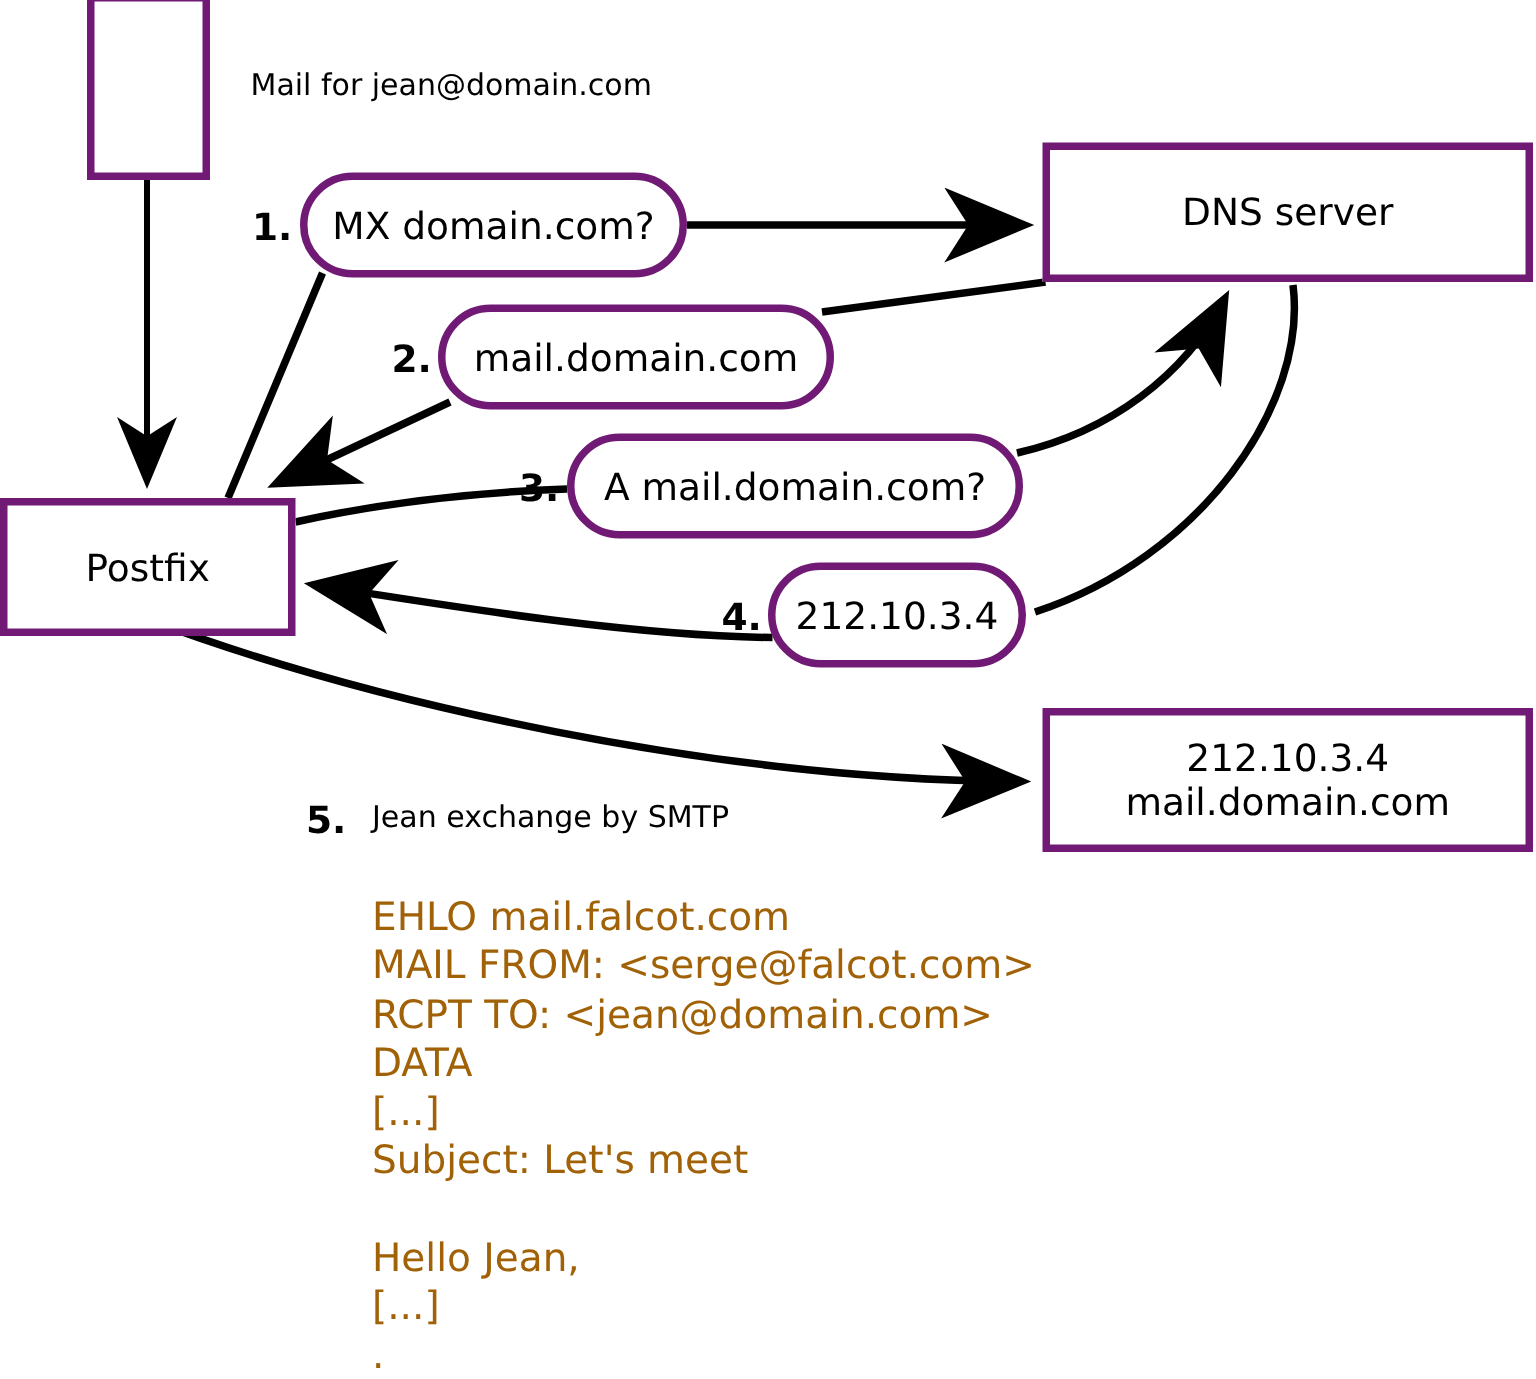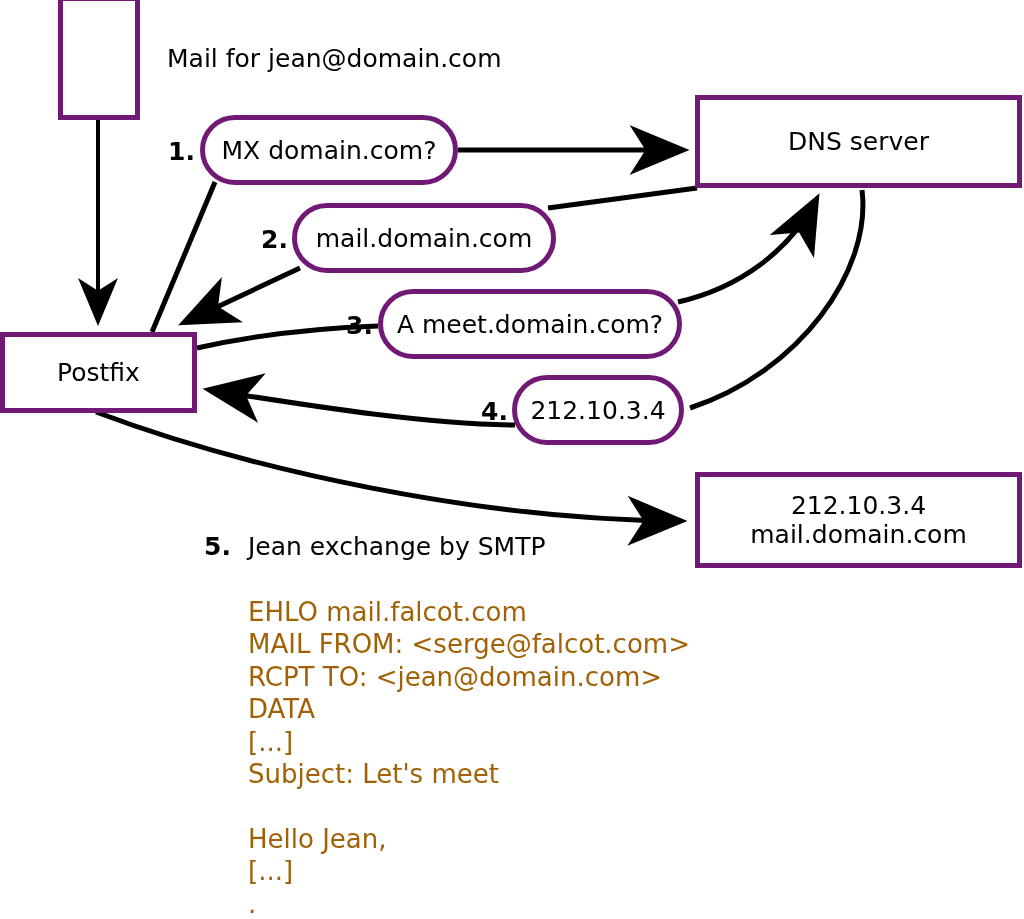--- a/index.html
+++ b/index.html
@@ -47,21 +47,21 @@
     white-space: pre;
   }
   .step-num {
     position: absolute;
     font-weight: bold;
     font-size: 25px;
     color: #000000;
     white-space: pre;
   }
   .caption {
-    font-size: 25px;
+    font-size: 20px;
   }
   .smtp-block {
     position: absolute;
     font-size: 26px;
     line-height: 32.4px;
     white-space: pre;
     color: #a16207;
   }
 </style>
 </head>
@@ -94,21 +94,21 @@
 
     <path d="M515,425 C420,424 300,404 210,390" stroke="#000000" stroke-width="5" fill="none" marker-end="url(#ah)"></path>
 
     <path d="M96,412 C250,470 480,520 680,521" stroke="#000000" stroke-width="5" fill="none" marker-end="url(#ah)"></path>
   </svg>
 
   <div class="node rect" style="left:58px; top:-4px; width:82px; height:124px;">
     <span class="node-label"></span>
   </div>
 
-  <div class="node rect" style="left:0px; top:332px; width:197px; height:81px;">
+  <div class="node rect" style="left:0px; top:332px; width:197px; height:92px;">
     <span class="node-label">Postfix</span>
   </div>
 
   <div class="node rect" style="left:695px; top:95px; width:327px; height:93px;">
     <span class="node-label">DNS server</span>
   </div>
 
   <div class="node rect" style="left:695px; top:472px; width:327px; height:96px;">
     <span class="node-label">212.10.3.4
 mail.domain.com</span>
@@ -118,21 +118,21 @@
     <span class="node-label">MX domain.com?</span>
   </div>
   <span class="step-num" style="left:168px; top:137px;">1.</span>
 
   <div class="node pill" style="left:292px; top:203px; width:264px; height:70px;">
     <span class="node-label">mail.domain.com</span>
   </div>
   <span class="step-num" style="left:261px; top:225px;">2.</span>
 
   <div class="node pill" style="left:378px; top:289px; width:304px; height:70px;">
-    <span class="node-label">A meet.domain.com?</span>
+    <span class="node-label">A mail.domain.com?</span>
   </div>
   <span class="step-num" style="left:346px; top:311px;">3.</span>
 
   <div class="node pill" style="left:512px; top:375px; width:172px; height:70px;">
     <span class="node-label">212.10.3.4</span>
   </div>
   <span class="step-num" style="left:481px; top:397px;">4.</span>
 
   <span class="plain-text caption" style="left:167px; top:44px;">Mail for jean@domain.com</span>
 

